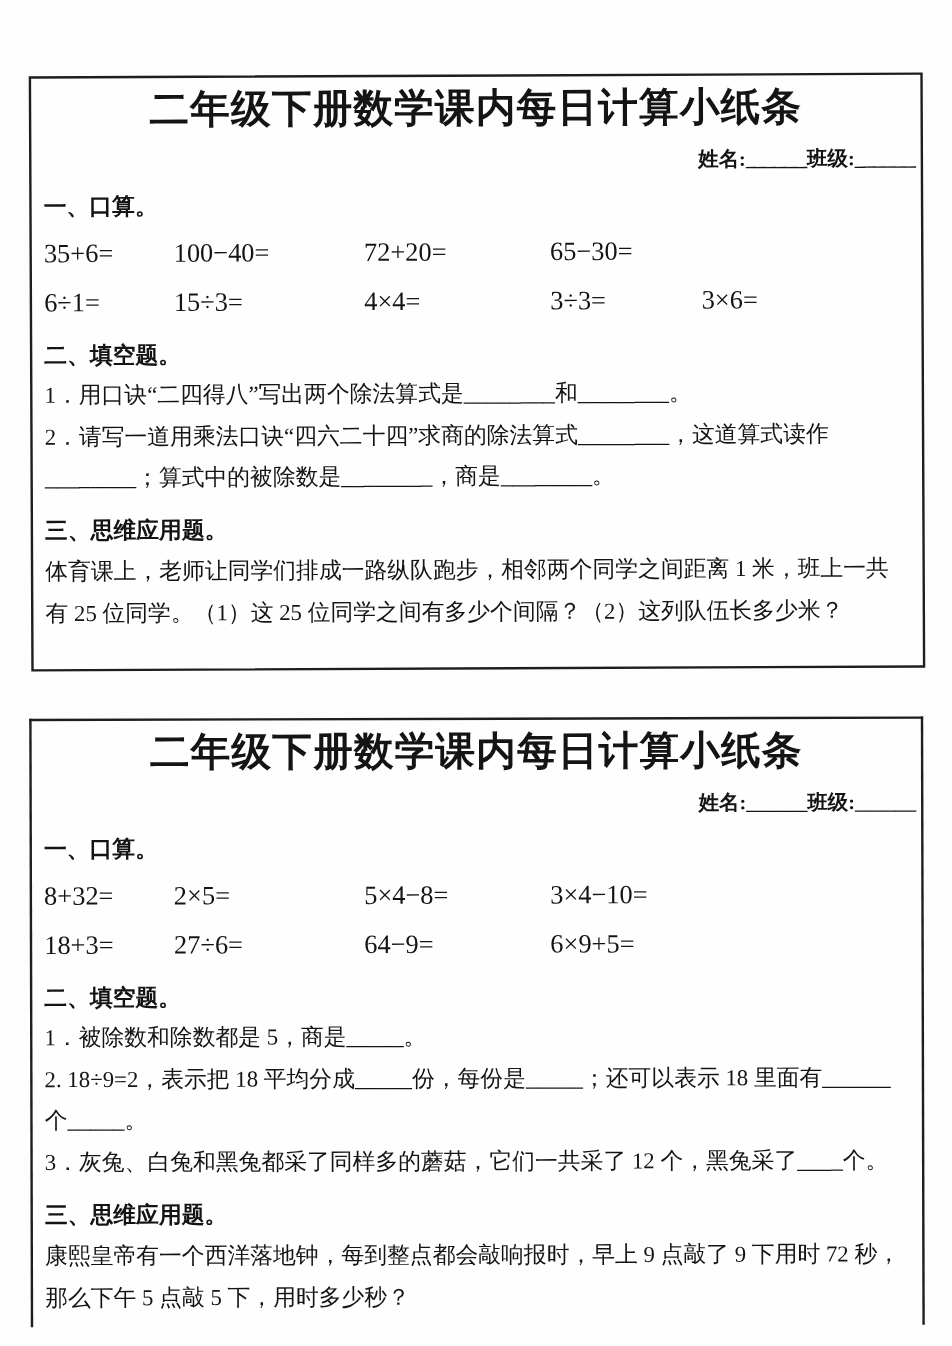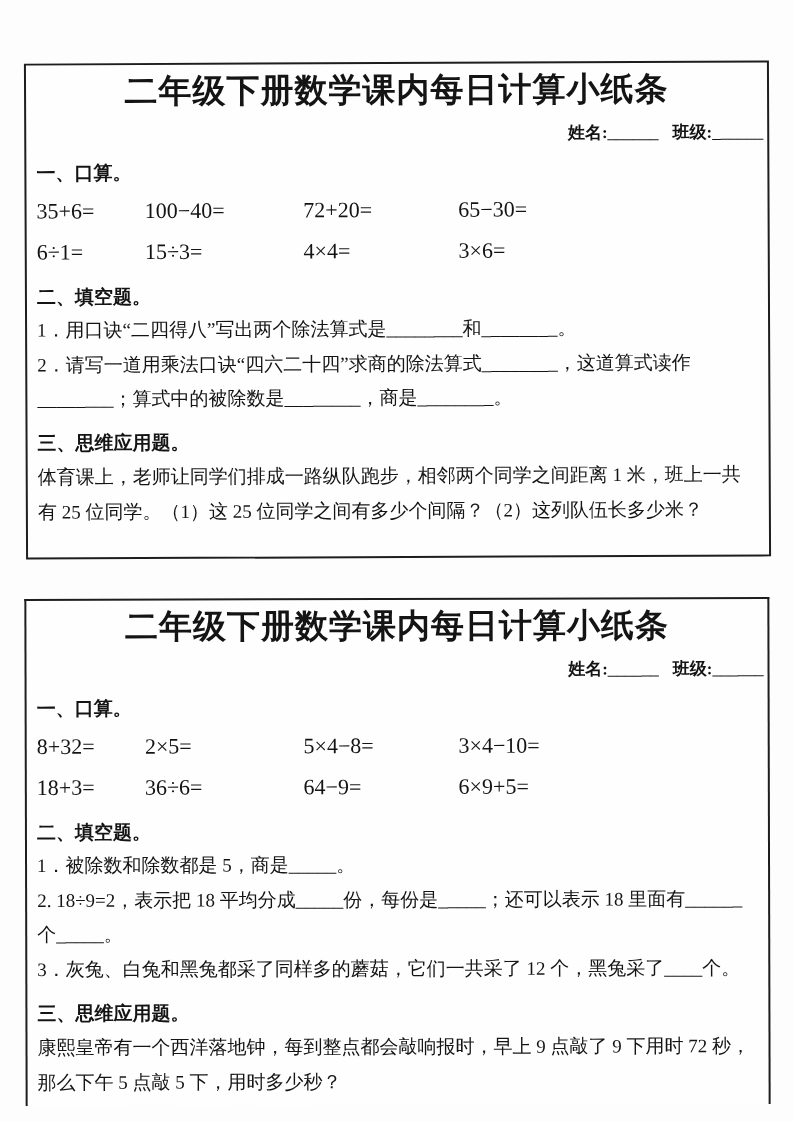--- a/index.html
+++ b/index.html
@@ -44,21 +44,21 @@
     letter-spacing: 1px;
     white-space: nowrap;
   }
   .name-class-row {
     text-align: right;
     font-weight: bold;
     font-size: 17px;
     margin: 9px -6px 0 0;
     white-space: nowrap;
   }
-  .name-field { margin-right: 14px; }
+  .name-field { }
   .section-heading {
     font-size: 19px;
     font-weight: bold;
     margin: 12px 0 0 0;
     line-height: 30px;
   }
   .oral-grid {
     display: grid;
     grid-template-columns: 15% 22% 21.5% 17.5% 24%;
     font-size: 22px;
@@ -88,20 +88,21 @@
     <div class="oral-grid">
       <span>35+6=</span>
       <span>100−40=</span>
       <span>72+20=</span>
       <span>65−30=</span>
     </div>
     <div class="oral-grid">
       <span>6÷1=</span>
       <span>15÷3=</span>
       <span>4×4=</span>
+      <span>3÷3=</span>
       <span>3×6=</span>
     </div>
 
     <div class="section-heading">二、填空题。</div>
     <p class="fill-item">1．用口诀“二四得八”写出两个除法算式是________和________。</p>
     <p class="fill-item">2．请写一道用乘法口诀“四六二十四”求商的除法算式________，这道算式读作________；算式中的被除数是________，商是________。</p>
 
     <div class="section-heading">三、思维应用题。</div>
     <p class="think-body">体育课上，老师让同学们排成一路纵队跑步，相邻两个同学之间距离 1 米，班上一共有 25 位同学。（1）这 25 位同学之间有多少个间隔？（2）这列队伍长多少米？</p>
   </div>
@@ -114,21 +115,21 @@
 
     <div class="section-heading">一、口算。</div>
     <div class="oral-grid">
       <span>8+32=</span>
       <span>2×5=</span>
       <span>5×4−8=</span>
       <span>3×4−10=</span>
     </div>
     <div class="oral-grid">
       <span>18+3=</span>
-      <span>36÷6=</span>
+      <span>27÷6=</span>
       <span>64−9=</span>
       <span>6×9+5=</span>
     </div>
 
     <div class="section-heading">二、填空题。</div>
     <p class="fill-item">1．被除数和除数都是 5，商是_____。</p>
     <p class="fill-item">2. 18÷9=2，表示把 18 平均分成_____份，每份是_____；还可以表示 18 里面有______个_____。</p>
     <p class="fill-item">3．灰兔、白兔和黑兔都采了同样多的蘑菇，它们一共采了 12 个，黑兔采了____个。</p>
 
     <div class="section-heading">三、思维应用题。</div>

